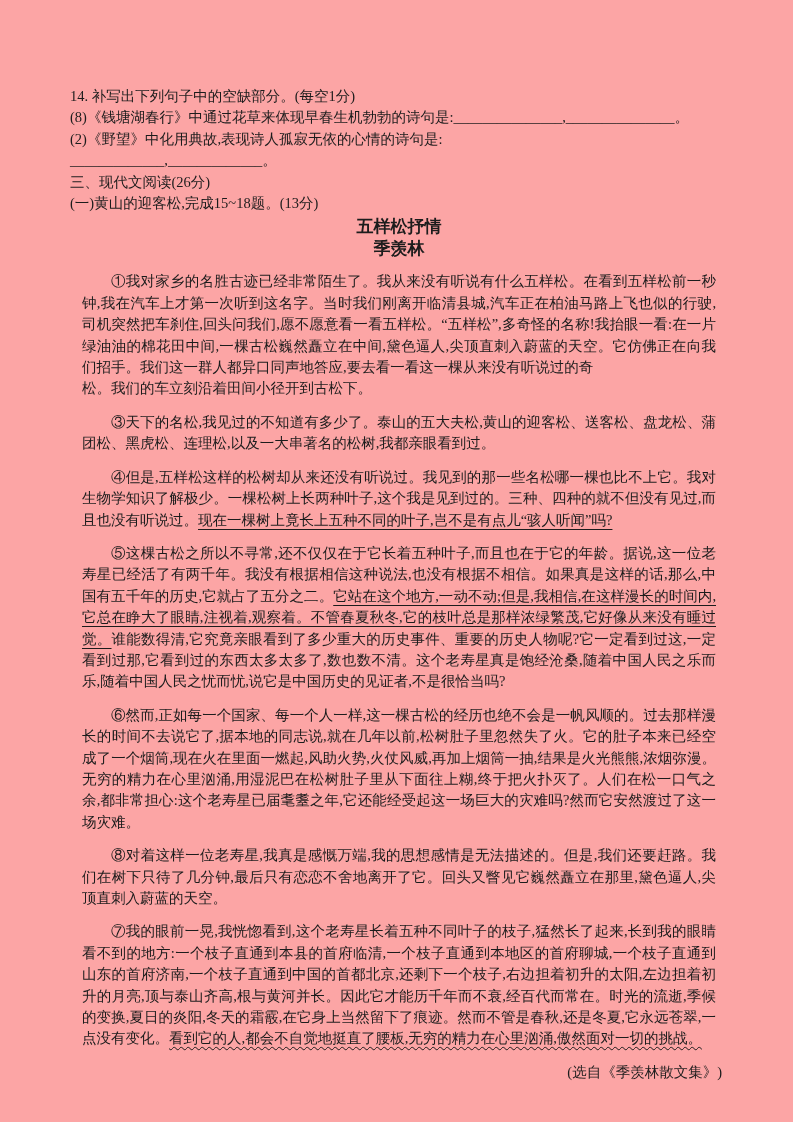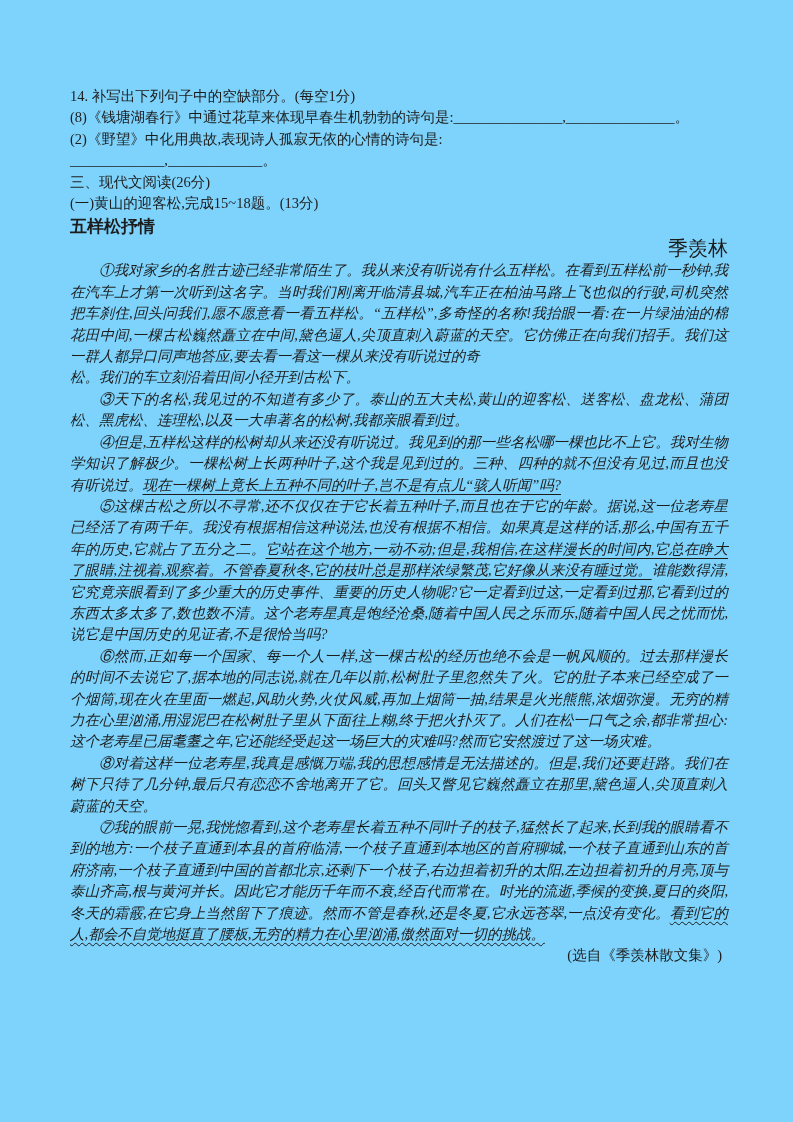--- a/index.html
+++ b/index.html
@@ -2,57 +2,57 @@
 <html><head>
 <meta charset="utf-8">
 <style>
   html, body { margin: 0; padding: 0; }
   body { background: #e8e8e8; }
   .page {
     position: relative;
     width: 793px;
     height: 1122px;
     margin: 0 auto;
-    background: #7dd3fc;
+    background: #fca5a5;
     color: #1c1c1c;
     font-family: "Liberation Serif", "DejaVu Serif", serif;
     overflow: hidden;
     box-sizing: border-box;
   }
   .content {
     position: absolute;
     left: 70px;
     top: 86px;
     width: 658px;
     font-size: 14.5px;
     line-height: 21.4px;
     text-align: justify;
   }
   .line {
     white-space: pre-wrap;
     margin: 0;
   }
   .passage-title {
     margin: 2px 0 0 0;
-    text-align: left;
+    text-align: center;
     font-size: 17px;
     font-weight: bold;
     line-height: 22px;
   }
   .passage-author {
-    text-align: right;
-    font-size: 20px;
+    text-align: center;
+    font-size: 17px;
     line-height: 21px;
     margin: 0 0 1px 0;
+    font-weight: bold;
   }
   .para {
-    margin: 0;
+    margin: 12px;
     text-indent: 2em;
     white-space: pre-wrap;
-    font-style: italic;
   }
   .seg-normal { }
   .seg-underline {
     text-decoration: underline;
     text-underline-offset: 4px;
     text-decoration-thickness: 1px;
   }
   .seg-wavy {
     text-decoration: underline wavy;
     text-underline-offset: 3px;

